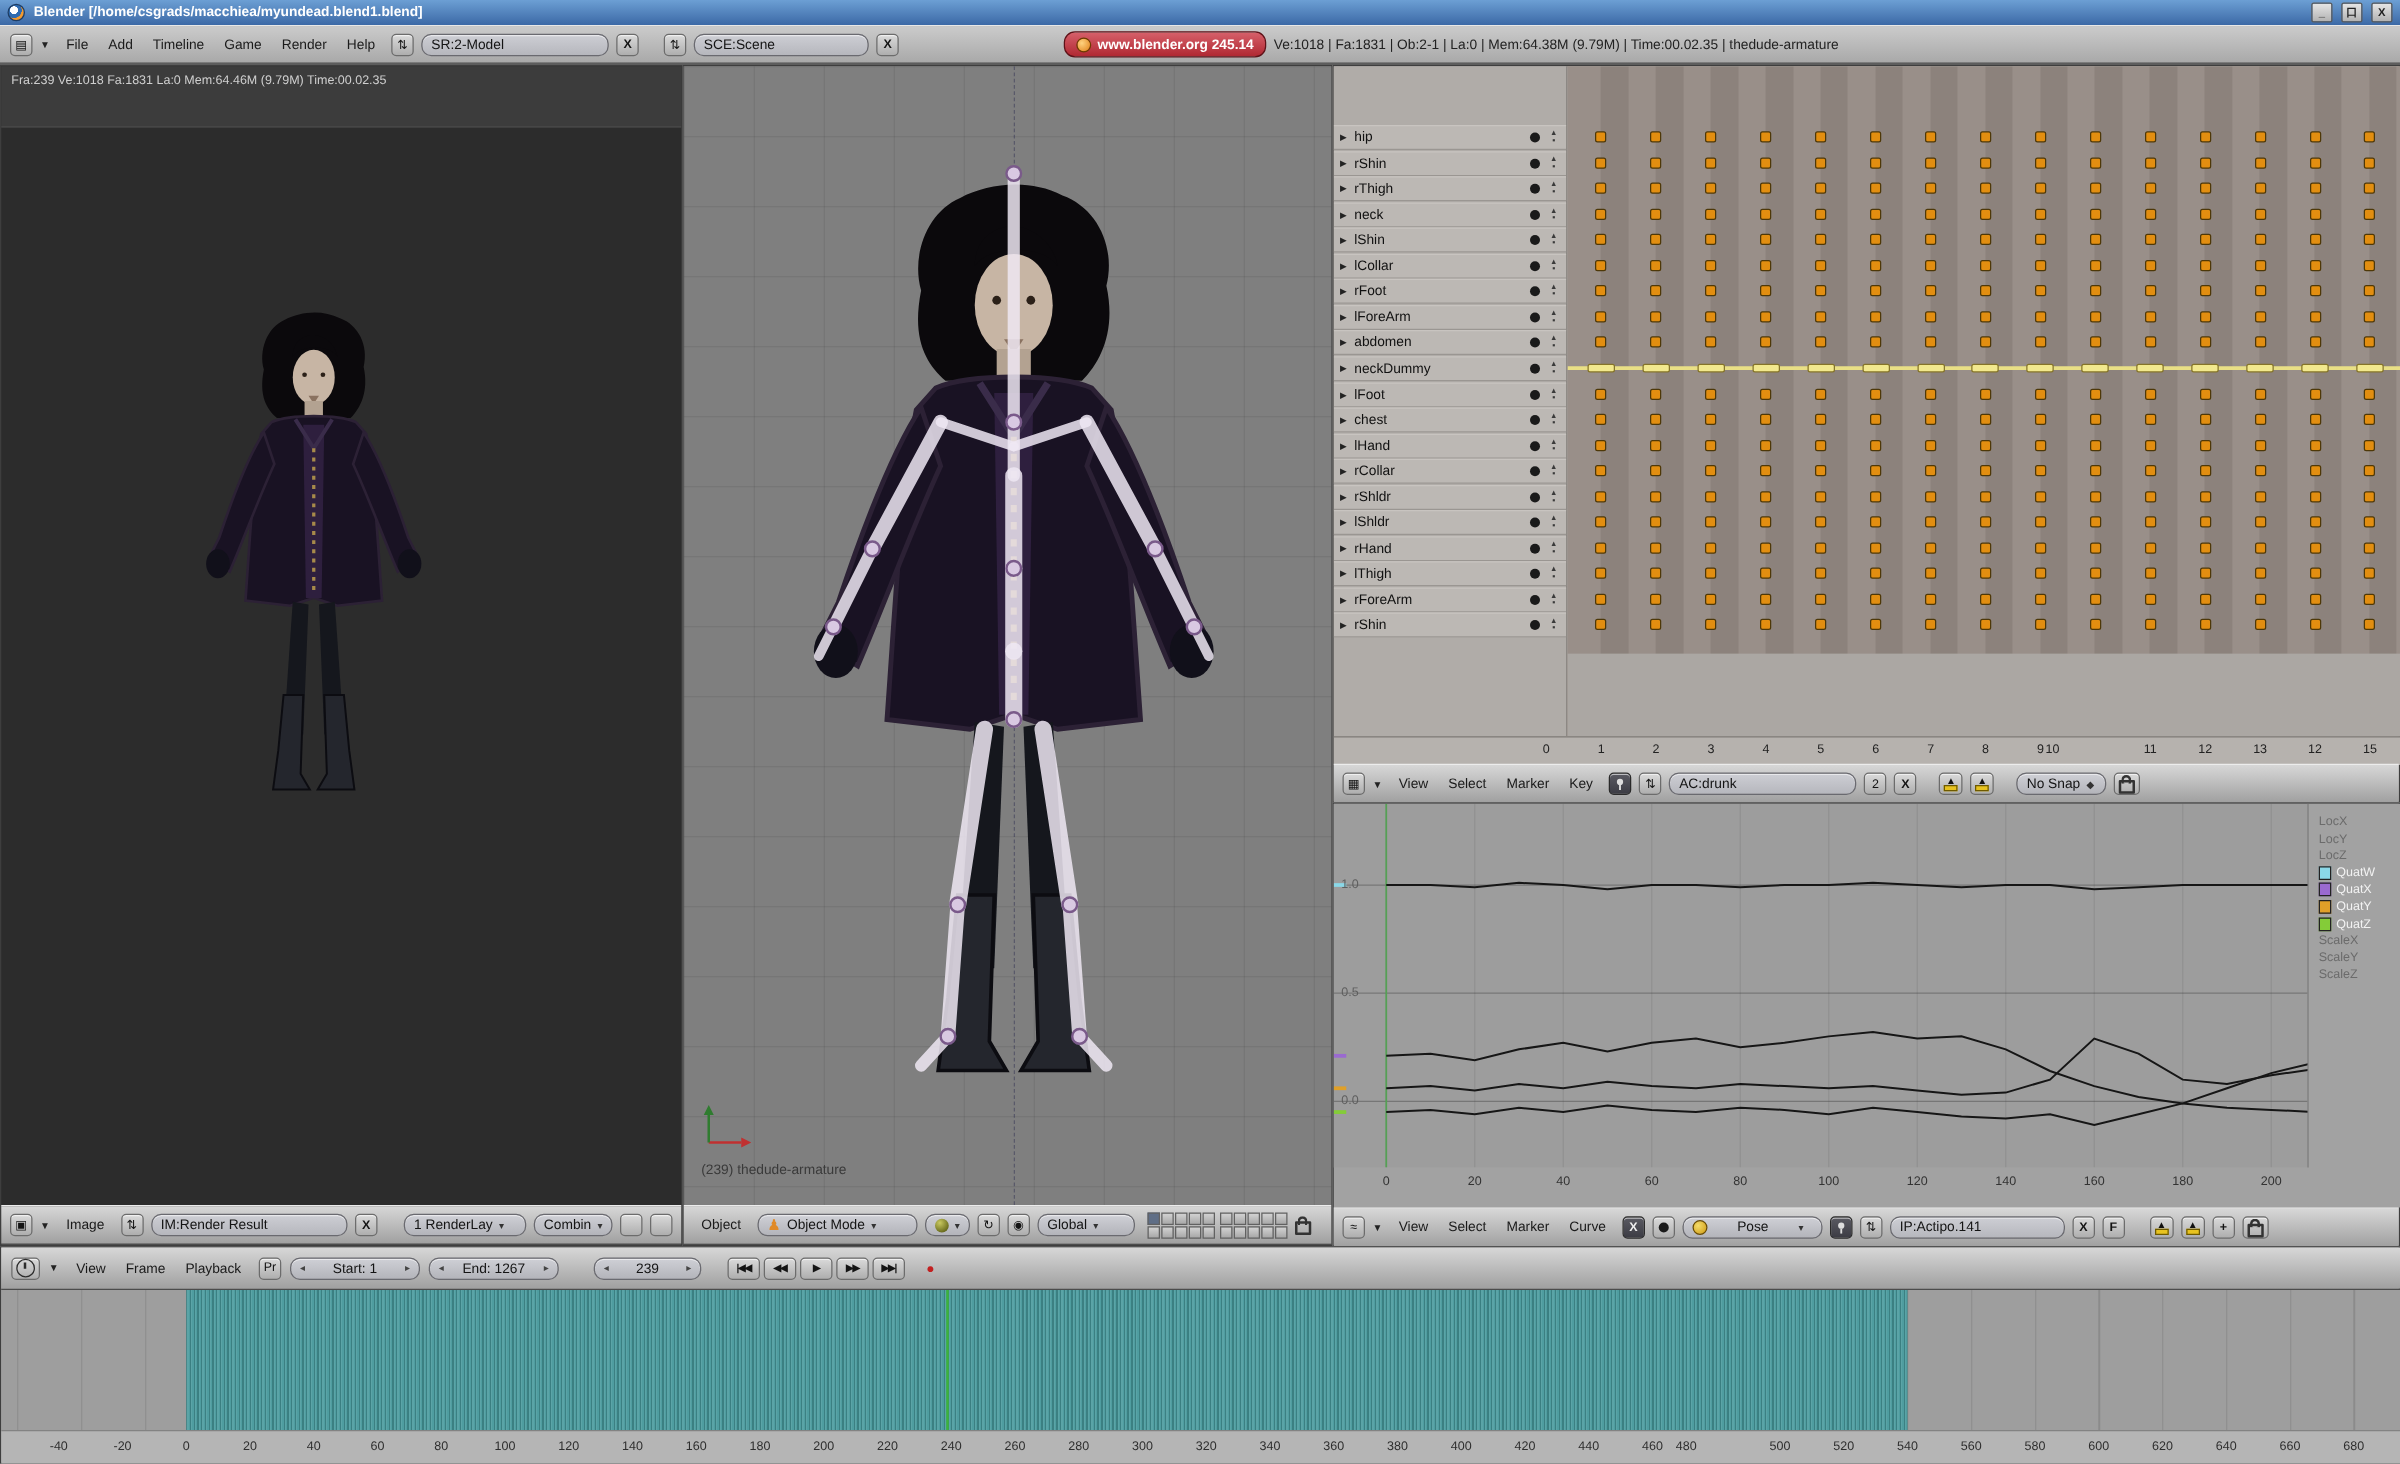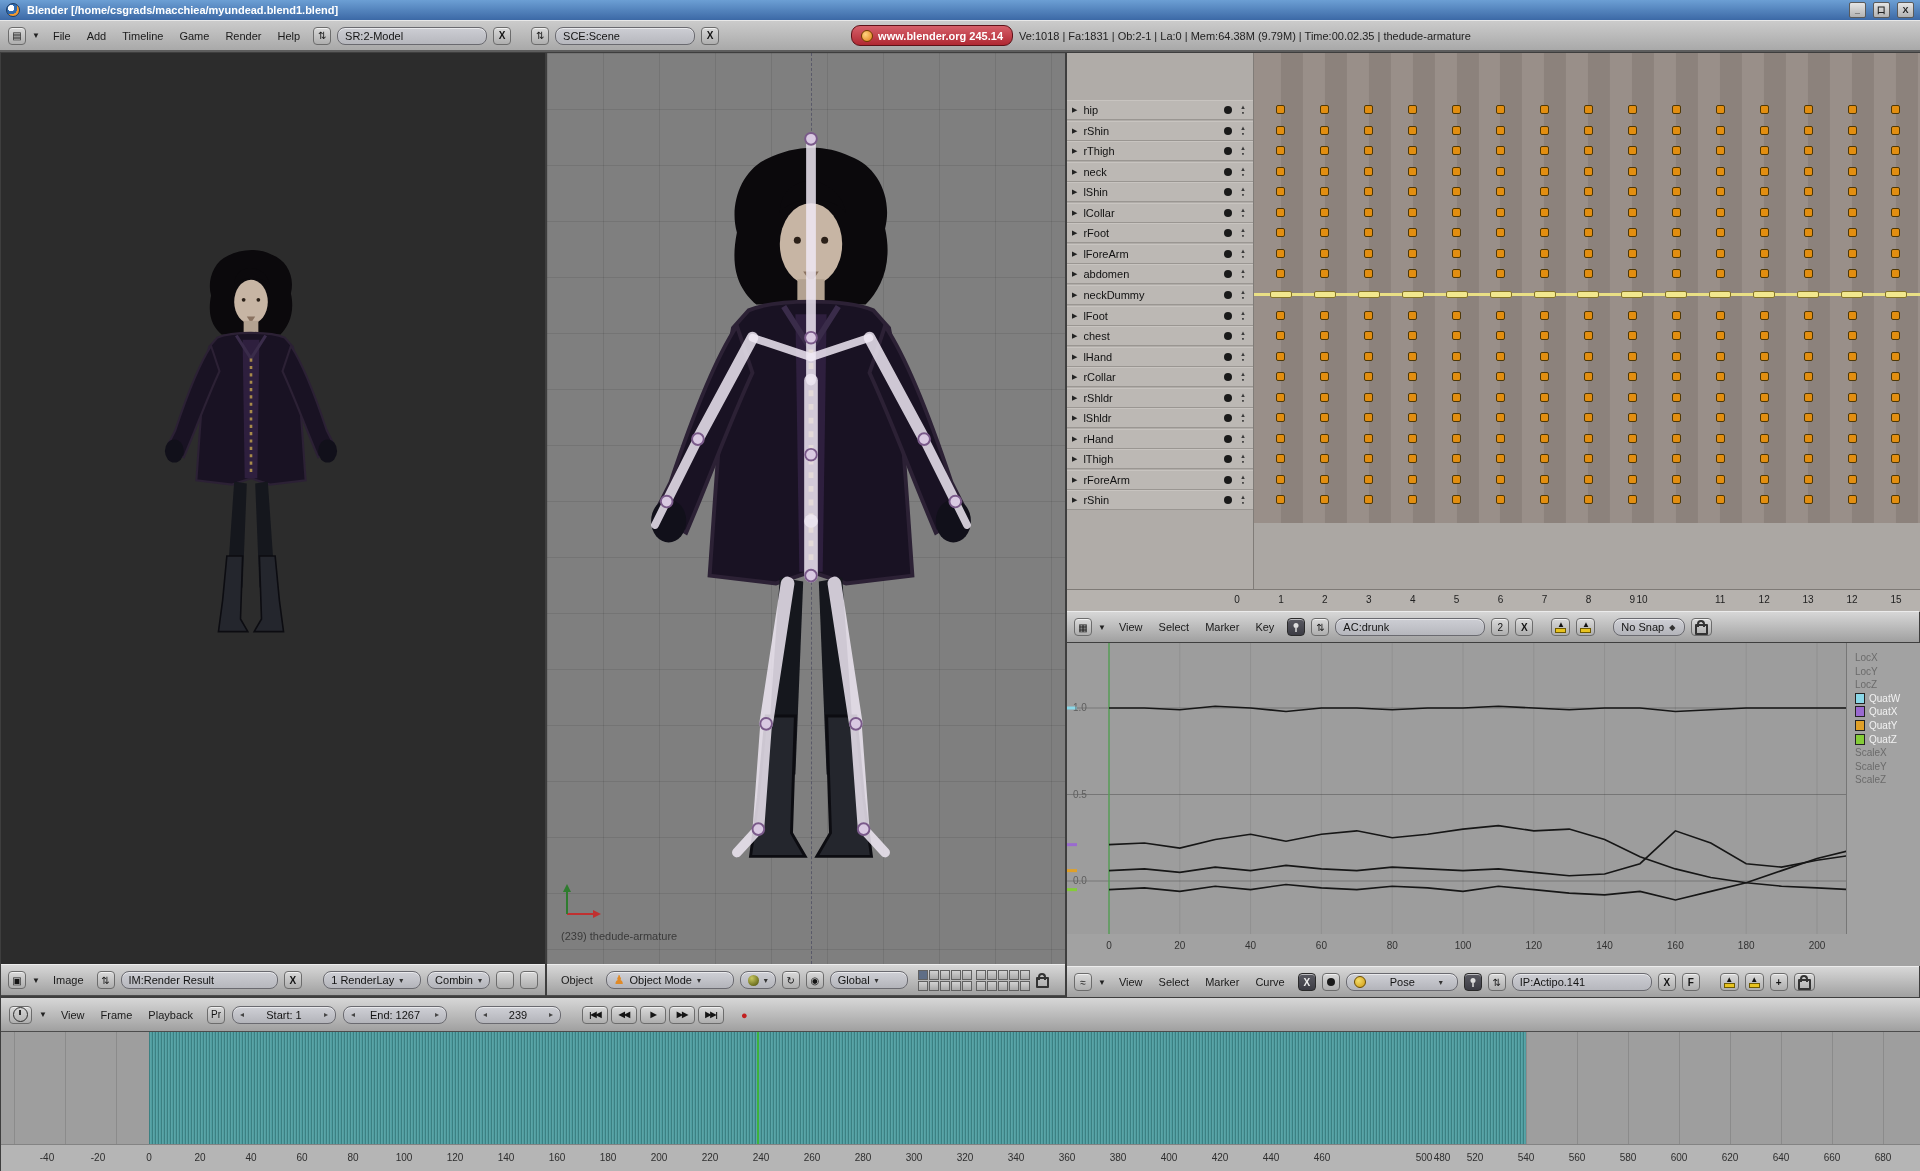--- a/index.html
+++ b/index.html
@@ -214,20 +214,23 @@
     <span class="btn" style="font-weight:bold;">X</span>
     <span style="width:120px;"></span>
     <span class="verbtn">
       <span class="vdot"></span>
       <span>www.blender.org 245.14</span>
     </span>
     <span class="stats">Ve:1018 | Fa:1831 | Ob:2-1 | La:0 | Mem:64.38M (9.79M) | Time:00.02.35 | thedude-armature</span>
   </div>
 
   <div id="render-panel" class="panel">
+    <div class="rv-topband">
+      <div class="rv-stats">Fra:239  Ve:1018 Fa:1831 La:0 Mem:64.46M (9.79M) Time:00.02.35</div>
+    </div>
     <svg class="render-char" viewBox="0 0 200 400">
       <use href="#figure"></use>
     </svg>
     <div class="phdr bottom">
       <span class="btn">▣</span>
       <span class="tri">▼</span>
       <span class="menu">Image</span>
       <span class="btn">⇅</span>
       <span class="dd field" style="width:168px;">
         <span>IM:Render Result</span>
@@ -1096,21 +1099,21 @@
         <span style="left: 862px;">280</span>
         <span style="left: 913px;">300</span>
         <span style="left: 964px;">320</span>
         <span style="left: 1015px;">340</span>
         <span style="left: 1066px;">360</span>
         <span style="left: 1117px;">380</span>
         <span style="left: 1168px;">400</span>
         <span style="left: 1219px;">420</span>
         <span style="left: 1270px;">440</span>
         <span style="left: 1321px;">460</span>
-        <span style="left: 1441px;">480</span>
+        <span style="left: 1348px;">480</span>
         <span style="left: 1423px;">500</span>
         <span style="left: 1474px;">520</span>
         <span style="left: 1525px;">540</span>
         <span style="left: 1576px;">560</span>
         <span style="left: 1627px;">580</span>
         <span style="left: 1678px;">600</span>
         <span style="left: 1729px;">620</span>
         <span style="left: 1780px;">640</span>
         <span style="left: 1831px;">660</span>
         <span style="left: 1882px;">680</span>

